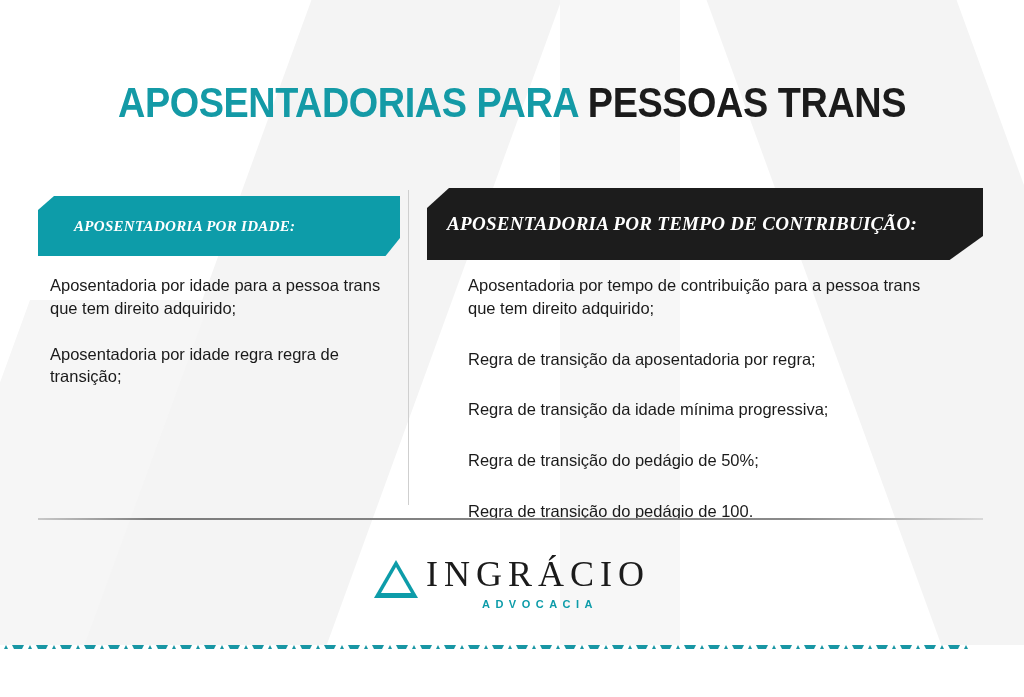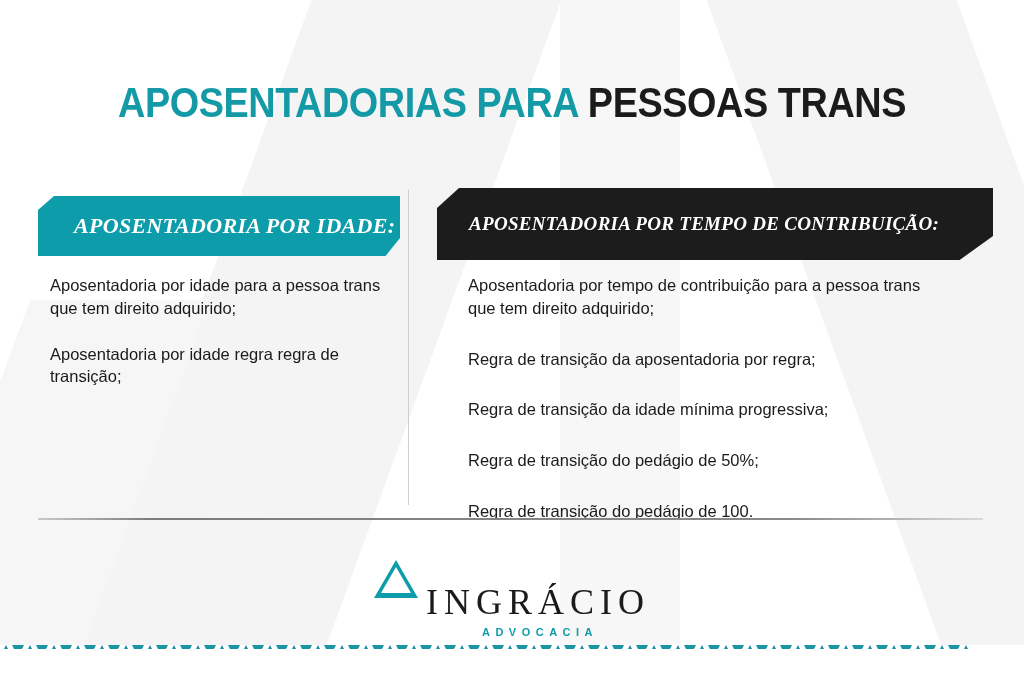--- a/index.html
+++ b/index.html
@@ -84,30 +84,29 @@
     font-style:italic;
     font-weight:700;
     letter-spacing:0.3px;
   }
   .banner-left {
     left:38px; top:196px;
     width:362px; height:60px;
     background:#0D9CA9;
     clip-path:polygon(16px 0, 100% 0, 100% 42px, 96% 100%, 0 100%, 0 14px);
     padding-left:36px;
-    font-size:22px;
+    font-size:15px;
   }
   .banner-right {
     left:427px; top:188px;
     width:556px; height:72px;
     background:#1c1c1c;
     clip-path:polygon(22px 0, 100% 0, 100% 48px, 94% 100%, 0 100%, 0 20px);
-    padding-left:32px;
+    padding-left:20px;
     font-size:19px;
-    margin-left:10px;
   }
 
   
   .col {
     position:absolute;
     color:#1a1a1a;
     font-family:"Liberation Sans", sans-serif;
     font-size:16.5px;
     line-height:1.38;
     font-weight:400;
@@ -160,21 +159,20 @@
     border-bottom:26px solid #ffffff;
   }
   .logo-text { margin-left:8px; }
   .logo-name {
     font-family:"Liberation Serif", serif;
     font-size:36px;
     font-weight:400;
     letter-spacing:6px;
     color:#1b1b1b;
     line-height:1.05;
-    margin-top:28px;
   }
   .logo-sub {
     font-family:"Liberation Sans", sans-serif;
     font-size:11px;
     font-weight:700;
     letter-spacing:5.5px;
     color:#0D9CA9;
     text-align:center;
     margin-top:4px;
     margin-left:4px;

